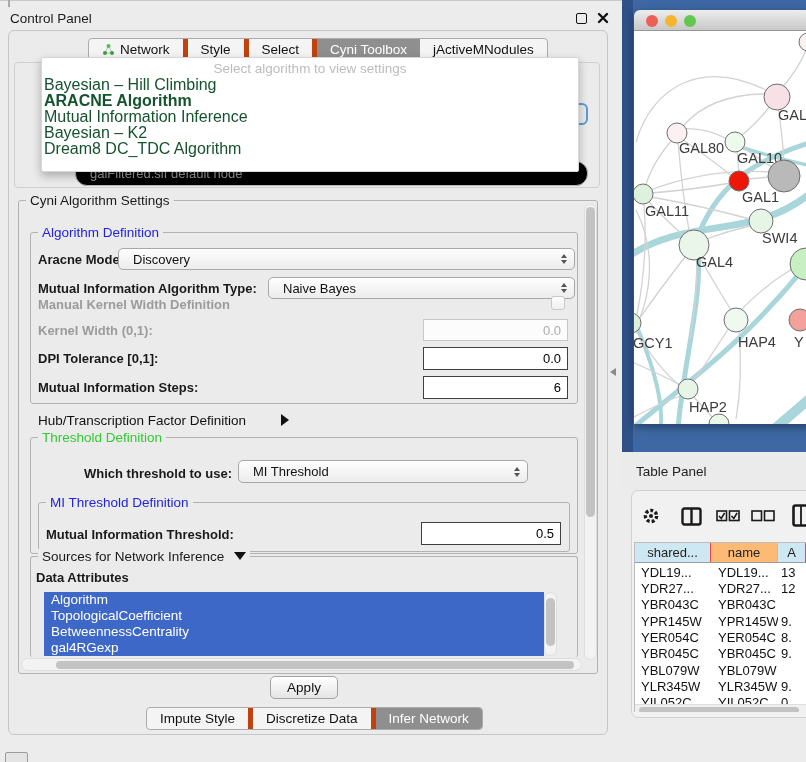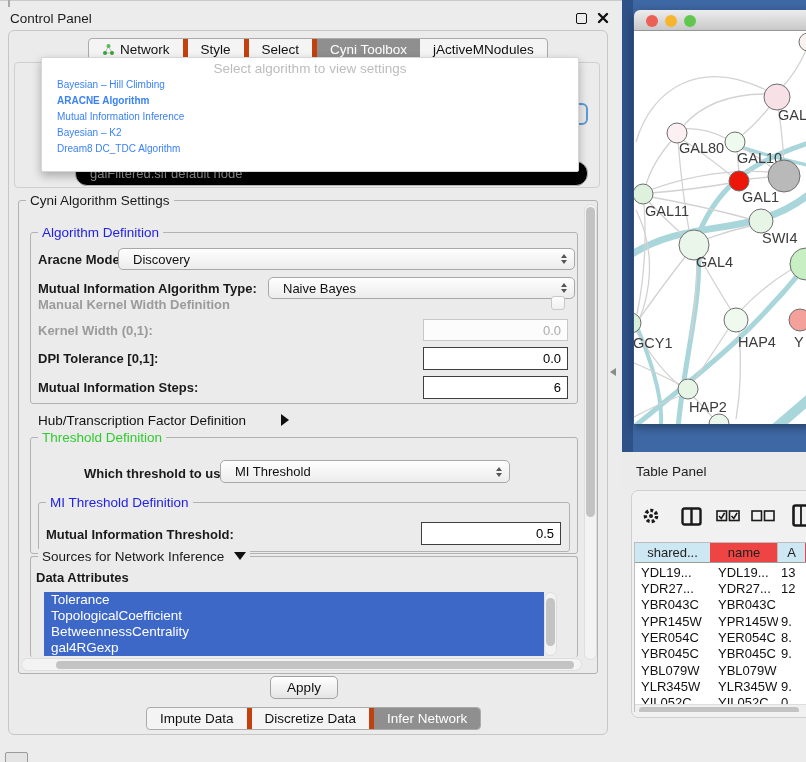--- a/index.html
+++ b/index.html
@@ -26,21 +26,21 @@
   .tab.selected { background:var(--selected-tab-gray); color:#fff; border-right:none; }
   #top-tabs { left:88px; top:38px; }
   #bottom-tabs { left:146px; top:707px; }
 
   
   .inference-box { left:14px; top:62px; width:586px; height:126px; border:1px solid #cfcfcf; border-radius:4px; background:#ebebeb; z-index:1; }
   .bg-combo { left:75px; top:161px; width:513px; height:25px; border:1px solid #b5b5b5; border-radius:12px; background:#000000; z-index:2; color:#9a9a9a; line-height:24px; padding-left:14px; overflow:hidden; }
   .blue-frag { left:552px; top:103px; width:36px; height:22px; border:2px solid #5c9ad4; border-radius:6px; background:#e9e9e9; z-index:2; }
   .popup { left:41px; top:57px; width:538px; height:115px; background:#fff; border:1px solid #d6d6d6; border-radius:2px; box-shadow:0 4px 10px rgba(0,0,0,.28); z-index:10; overflow:hidden; }
   .popup-header { text-align:center; color:#bcbcbc; font-size:13.5px; padding-top:3px; height:19px; }
-  .popup-item { height:16px; line-height:16px; padding-left:15px; font-size:10px; color:#3b82f6; white-space:nowrap; }
+  .popup-item { height:16px; line-height:16px; padding-left:2px; font-size:16px; color:#14532d; white-space:nowrap; }
   .popup-item.bold { font-weight:bold; }
 
   
   .group { border:1px solid #b2b2b2; border-radius:3px; }
   .gtitle { position:absolute; top:-8px; left:7px; background:#ebebeb; padding:0 4px; font-size:13.5px; white-space:nowrap; }
   .gtitle.blue { color:var(--group-title-blue); }
   .gtitle.green { color:var(--group-title-green); }
 
   .flabel { font-size:13px; font-weight:bold; color:#1a1a1a; white-space:nowrap; }
   .flabel.dim { color:#9b9b9b; }
@@ -83,21 +83,21 @@
   .divider-arrow { left:610px; top:368px; width:0; height:0; border-top:4px solid transparent; border-bottom:4px solid transparent; border-right:6px solid #8a8a8a; }
 
   .tp-titlebar { left:622px; top:452px; width:184px; height:38px; background:#ebebeb; }
   .tp-title { left:636px; top:464px; font-size:13.5px; color:#222; }
   .table-panel { left:631px; top:490px; width:182px; height:228px; background:#f1f1f1; border:1px solid #d0d0d0; border-radius:7px; }
   .tp-toolbar-icon { position:absolute; }
   .tbl { position:absolute; left:634px; top:542px; width:172px; height:170px; background:#fff; border-left:1px solid #bdbdbd; border-top:1px solid #bdbdbd; overflow:hidden; }
   .tbl-header { display:flex; height:20px; border-bottom:1px solid #9b9b9b; }
   .th { font-size:13px; color:#222; display:flex; align-items:center; justify-content:center; border-right:1px solid #ef4444; overflow:hidden; white-space:nowrap; }
   .th.blue { background:var(--table-header-blue); }
-  .th.gray { background:#ef4444; border-right-color:#bdbdbd; }
+  .th.gray { background:#fdba74; border-right-color:#bdbdbd; }
   .tbl-rows { position:absolute; left:0; top:21px; width:100%; height:140px; overflow:hidden; }
   .tr { display:flex; height:16.35px; align-items:center; font-size:13px; color:#111; }
   .td { overflow:hidden; white-space:nowrap; }
   .td.c1 { width:76px; padding-left:6px; }
   .td.c2 { width:67px; padding-left:7px; }
   .td.c3 { flex:1; padding-left:3px; }
   .tbl-hscroll-track { position:absolute; left:0; top:161px; width:100%; height:11px; background:#f0f0f0; border-top:1px solid #ddd; }
   .tbl-hscroll-thumb { position:absolute; left:4px; top:2px; width:160px; height:7px; background:#c3c3c3; border-radius:4px; }
 
   .bottom-left-icon { left:5px; top:752px; width:23px; height:14px; border:1.5px solid #9a9a9a; border-radius:2px; background:#e4e4e4; }
@@ -198,21 +198,21 @@
     <span>6</span>
   </div>
 
   <span class="abs plain" style="left:38px; top:413px;">Hub/Transcription Factor Definition</span>
   <span class="abs tri-right" style="left:281px; top:414px;"></span>
 
   <div class="abs group" style="left:30px; top:437px; width:548px; height:117px;">
     <span class="gtitle green">Threshold Definition</span>
   </div>
   <span class="abs flabel" style="left:84px; top:466px;">Which threshold to use:</span>
-  <div class="abs combo" style="left:220px; top:460px; width:290px; height:23px;">
+  <div class="abs combo" style="left:238px; top:460px; width:290px; height:23px;">
     <span>MI Threshold</span>
     <span class="stepper">
         <i class="up"></i>
         <i class="dn"></i>
       </span>
   </div>
   <div class="abs group" style="left:38px; top:502px; width:532px; height:50px;">
     <span class="gtitle blue">MI Threshold Definition</span>
   </div>
   <span class="abs flabel" style="left:46px; top:527px;">Mutual Information Threshold:</span>
@@ -221,37 +221,37 @@
   </div>
 
   <div class="abs group" style="left:30px; top:556px; width:548px; height:101px; border-bottom:none;">
     <span class="gtitle">
       <span>Sources for Network Inference</span>
       <span class="tri-down" style="margin-left:6px; vertical-align:1px;"></span>
     </span>
   </div>
   <span class="abs flabel" style="left:36px; top:570px;">Data Attributes</span>
   <div class="abs listbox" style="left:44px; top:592px; width:500px; height:64px;" id="attr-list">
-      <div class="list-item">Tolerance</div>
+      <div class="list-item">Algorithm</div>
       <div class="list-item">TopologicalCoefficient</div>
       <div class="list-item">BetweennessCentrality</div>
       <div class="list-item">gal4RGexp</div>
     </div>
   <div class="abs sb-track" style="left:544px; top:592px; width:13px; height:64px;"></div>
   <div class="abs sb-thumb" style="left:546px; top:598px; width:9px; height:48px;"></div>
 
   <div class="abs sb-track" style="left:21px; top:658px; width:561px; height:13px;"></div>
   <div class="abs sb-thumb" style="left:56px; top:661px; width:518px; height:8px;"></div>
 
   <div class="abs apply-btn">
       <span>Apply</span>
     </div>
   <div class="abs tabbar" id="bottom-tabs">
       <div class="tab">
-        <span>Impute Data</span>
+        <span>Impute Style</span>
       </div>
       <div class="tab">
         <span>Discretize Data</span>
       </div>
       <div class="tab selected">
         <span>Infer Network</span>
       </div>
     </div>
 
   <div class="abs desktop"></div>

